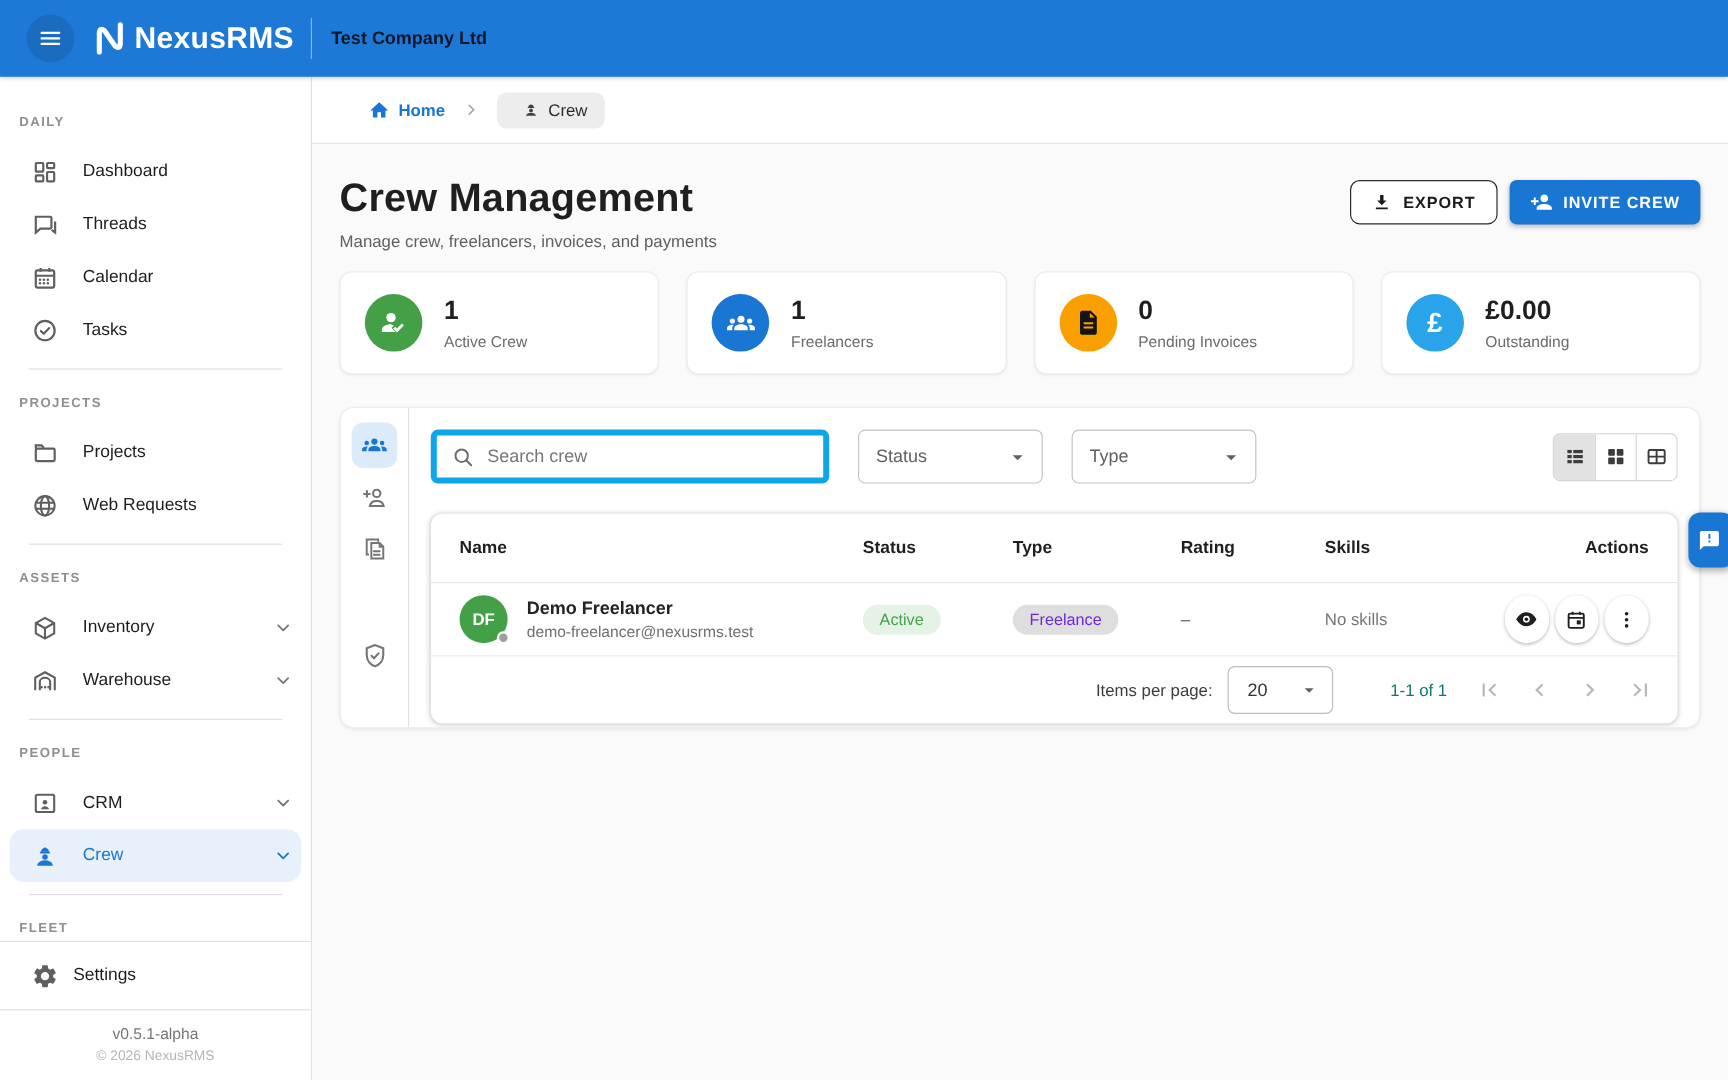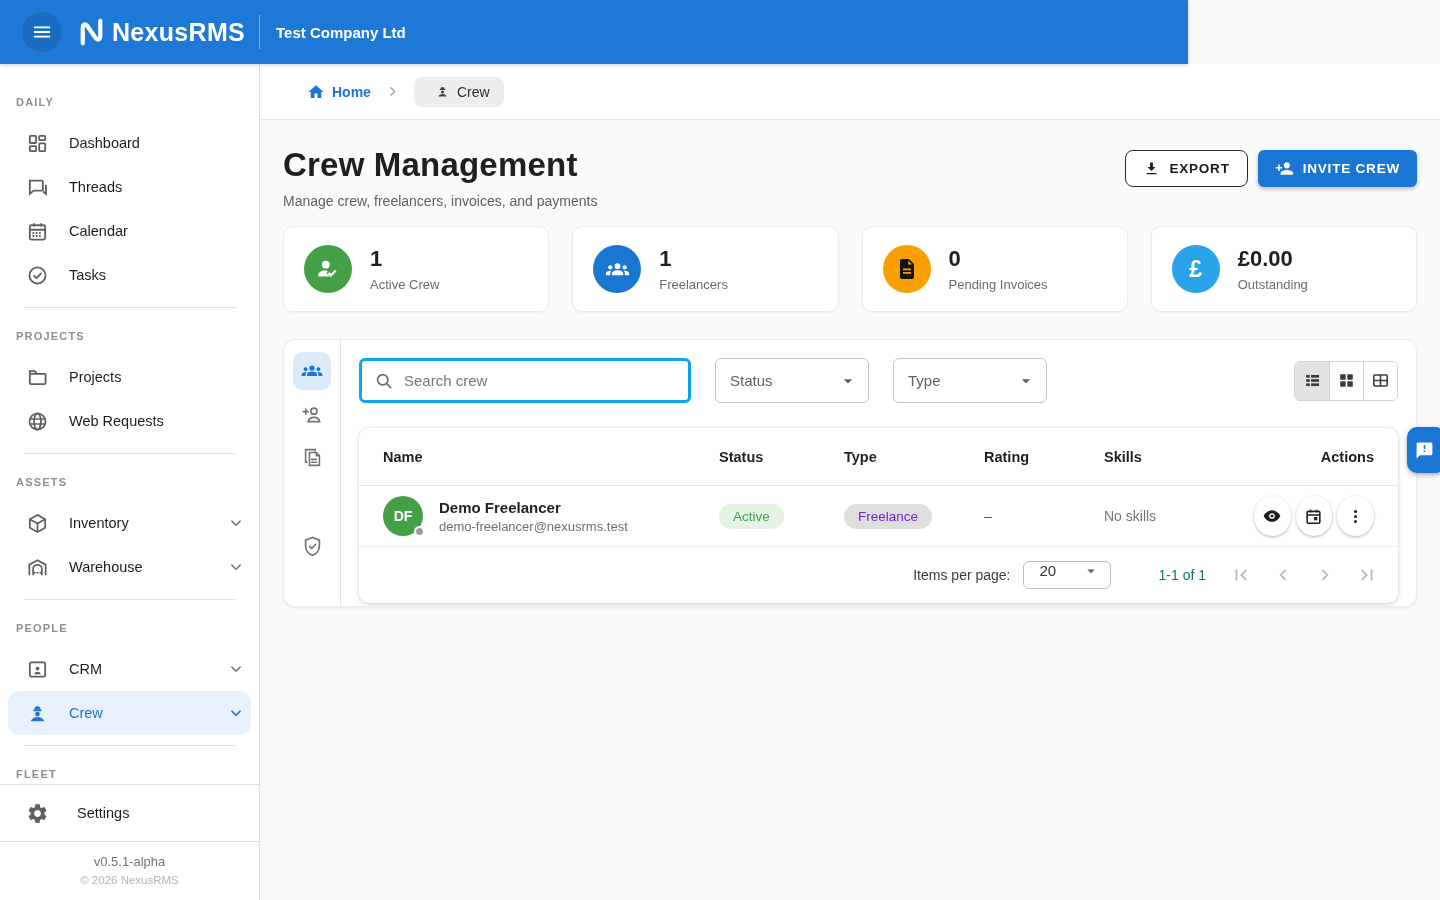--- a/index.html
+++ b/index.html
@@ -1,29 +1,29 @@
 <!DOCTYPE html>
 <html><head>
 <meta charset="utf-8">
 <style>
   * { box-sizing: border-box; margin: 0; padding: 0; }
   html,body { width:1440px; height:900px; overflow:hidden; }
   body { font-family:"Liberation Sans", sans-serif; background:#fafafa; position:relative; }
   svg { display:block; }
 
   
-  .appbar { position:absolute; top:0; left:0; width:1188px; height:64px; background:#1e79d6;
+  .appbar { position:absolute; top:0; left:0; width:1440px; height:64px; background:#1e79d6;
     display:flex; align-items:center; padding:0 22px; z-index:50; box-shadow:0 1px 4px rgba(0,0,0,.2); }
   .hamburger { width:40px; height:40px; border-radius:50%; background:rgba(0,0,0,.10);
     display:flex; align-items:center; justify-content:center; color:#fff; border:none; cursor:pointer; }
   .logo-wrap { display:flex; align-items:center; margin-left:12px; color:#fff; }
   .logo-mark { margin-right:8px; }
   .logo-text { font-size:25px; font-weight:bold; letter-spacing:.3px; color:#fff; }
   .bar-divider { width:1px; height:34px; background:rgba(255,255,255,.45); margin:0 16px 0 14px; }
-  .company { color:#ffffff; font-size:15px; font-weight:bold; }
+  .company { color:#0f172a; font-size:15px; font-weight:bold; }
   .appbar-right { margin-left:auto; display:flex; align-items:center; }
   .topsearch { width:200px; height:38px; background:rgba(255,255,255,.16); border:1px solid rgba(255,255,255,.35);
     border-radius:8px; display:flex; align-items:center; padding:0 10px; color:rgba(255,255,255,.75); }
   .topsearch input { background:transparent; border:none; outline:none; color:#fff; font-size:15px;
     width:100%; margin-left:8px; font-family:"Liberation Sans",sans-serif; }
   .topsearch input::placeholder { color:rgba(255,255,255,.72); }
   .bell-btn { width:38px; height:38px; border-radius:50%; background:rgba(0,0,0,.12); border:none; cursor:pointer;
     display:flex; align-items:center; justify-content:center; color:#fff; margin-left:16px; }
   .avatar { width:38px; height:38px; border-radius:50%; background:#0b86d8; border:1px solid rgba(255,255,255,.65);
     color:#fff; font-size:13px; font-weight:bold; display:flex; align-items:center; justify-content:center;
@@ -37,21 +37,21 @@
   .sidenav .nav-label:first-child { margin-top:0; }
   .nav-item { height:44px; display:flex; align-items:center; padding:0 14px 0 26px; cursor:pointer; color:#5f5f5f; }
   .nav-item .nav-text { margin-left:20px; font-size:14.5px; font-weight:500; color:#1d1d1d; }
   .nav-item .chev { margin-left:auto; color:#757575; }
   .nav-item.active { margin:0 8px; padding:0 6px 0 18px; border-radius:12px; background:#e7f0fb; color:#1976d2; }
   .nav-item.active .nav-text { color:#1976d2; }
   .nav-item.active .chev { color:#1976d2; }
   .nav-div { border-top:1px solid #e0e0e0; margin:10px 24px; }
   .side-bottom { position:absolute; bottom:0; left:0; right:0; background:#fff; }
   .settings-row { border-top:1px solid #e0e0e0; height:57px; display:flex; align-items:center; padding:0 26px; cursor:pointer; color:#5f5f5f; }
-  .settings-row .nav-text { margin-left:28px; font-size:14.5px; font-weight:500; color:#1d1d1d;text-align:center; }
+  .settings-row .nav-text { margin-left:12px; font-size:14.5px; font-weight:500; color:#1d1d1d;text-align:center; }
   .side-footer { border-top:1px solid #e0e0e0; height:59px; text-align:center; padding-top:12px; }
   .ver { font-size:13px; color:#757575; }
   .copyr { font-size:11.5px; color:#b5b5b5; margin-top:5px; }
 
   
   .main { position:absolute; top:64px; left:260px; right:0; bottom:0; background:#fafafa; }
   .breadcrumb-bar { height:56px; background:#fff; border-bottom:1px solid #e4e4e4;
     display:flex; align-items:center; padding:0 40px; }
   .bc-home { display:flex; align-items:center; color:#1976d2; font-size:14px; font-weight:bold; cursor:pointer; }
   .bc-home span { margin-left:7px; }
@@ -82,21 +82,21 @@
 
   .panel { margin-top:27px; background:#fff; border:1px solid #ececec; border-radius:12px;
     box-shadow:0 1px 3px rgba(0,0,0,.07); height:268px; display:flex; overflow:hidden; }
   .rail { width:57px; border-right:1px solid #e3e3e3; padding-top:12px; display:flex; flex-direction:column; align-items:center; flex:none; }
   .rail-btn { width:38px; height:38px; border-radius:10px; border:none; background:transparent; color:#757575;
     display:flex; align-items:center; justify-content:center; cursor:pointer; margin-bottom:5px; }
   .rail-btn.active { background:#dcebfa; color:#1976d2; }
   .rail-btn.pushed { margin-top:46px; }
   .panel-body { flex:1; padding:18px 18px 0; }
   .filter-row { display:flex; align-items:center; gap:24px; }
-  .crew-search { width:332px; height:45px; border:3px solid #0ea5e9; border-radius:6px; display:flex;
+  .crew-search { width:332px; height:45px; border:5px solid #0ea5e9; border-radius:6px; display:flex;
     align-items:center; padding:0 12px; color:#7a7a7a; background:#fff; }
   .crew-search input { border:none; outline:none; font-size:15px; margin-left:10px; width:100%;
     color:#333; font-family:"Liberation Sans",sans-serif; }
   .crew-search input::placeholder { color:#767676; }
   .select-box { width:154px; height:45px; border:1px solid #c4c4c4; border-radius:6px; background:#fff;
     display:flex; align-items:center; justify-content:space-between; padding:0 10px 0 14px;
     font-size:15px; color:#5f5f5f; cursor:pointer; }
   .toggle-group { margin-left:auto; display:flex; border:1px solid #d4d4d4; border-radius:6px; overflow:hidden; height:40px; }
   .toggle-btn { width:34px; height:100%; background:#fff; border:none; border-left:1px solid #d4d4d4;
     display:flex; align-items:center; justify-content:center; color:#3c3c3c; cursor:pointer; }
@@ -125,22 +125,22 @@
   .chip { display:inline-block; border-radius:16px; padding:5px 14px; font-size:13.5px; }
   .chip-active { background:#e4f3e5; color:#46a14b; }
   .chip-type { background:#dedede; color:#6d28d9; }
   .rating-cell { font-size:14px; color:#555; }
   .skills-cell { font-size:14px; color:#757575; }
   .action-btn { width:40px; height:40px; border-radius:50%; border:none; background:#fff; cursor:pointer;
     box-shadow:0 1px 3px rgba(0,0,0,.3); display:flex; align-items:center; justify-content:center; color:#2f2f2f; }
 
   .pagination { height:56px; display:flex; align-items:center; justify-content:flex-end; padding-right:10px;
     font-size:14px; color:#3c3c3c; }
-  .pp-select { width:88px; height:28px; border:1px solid #bdbdbd; border-radius:6px; display:flex;
-    justify-content:space-between; padding:0 10px 0 16px; margin-left:12px;
+  .pp-select { width:88px; height:40px; border:1px solid #bdbdbd; border-radius:6px; display:flex;
+    align-items:center; justify-content:space-between; padding:0 10px 0 16px; margin-left:12px;
     font-size:15px; color:#333; cursor:pointer; background:#fff; }
   .range-text { margin:0 14px 0 48px; color:#0f766e; }
   .pg-nav { width:42px; height:40px; border:none; background:transparent; color:#b8b8b8;
     display:flex; align-items:center; justify-content:center; cursor:default; }
 
   .feedback-tab { position:absolute; top:427px; right:-5px; width:38px; height:46px; background:#1976d2;
     border-radius:10px; box-shadow:0 2px 5px rgba(0,0,0,.3); display:flex; align-items:center;
     justify-content:flex-start; padding-left:8px; color:#fff; cursor:pointer; border:none; z-index:60; }
 </style>
 </head>

